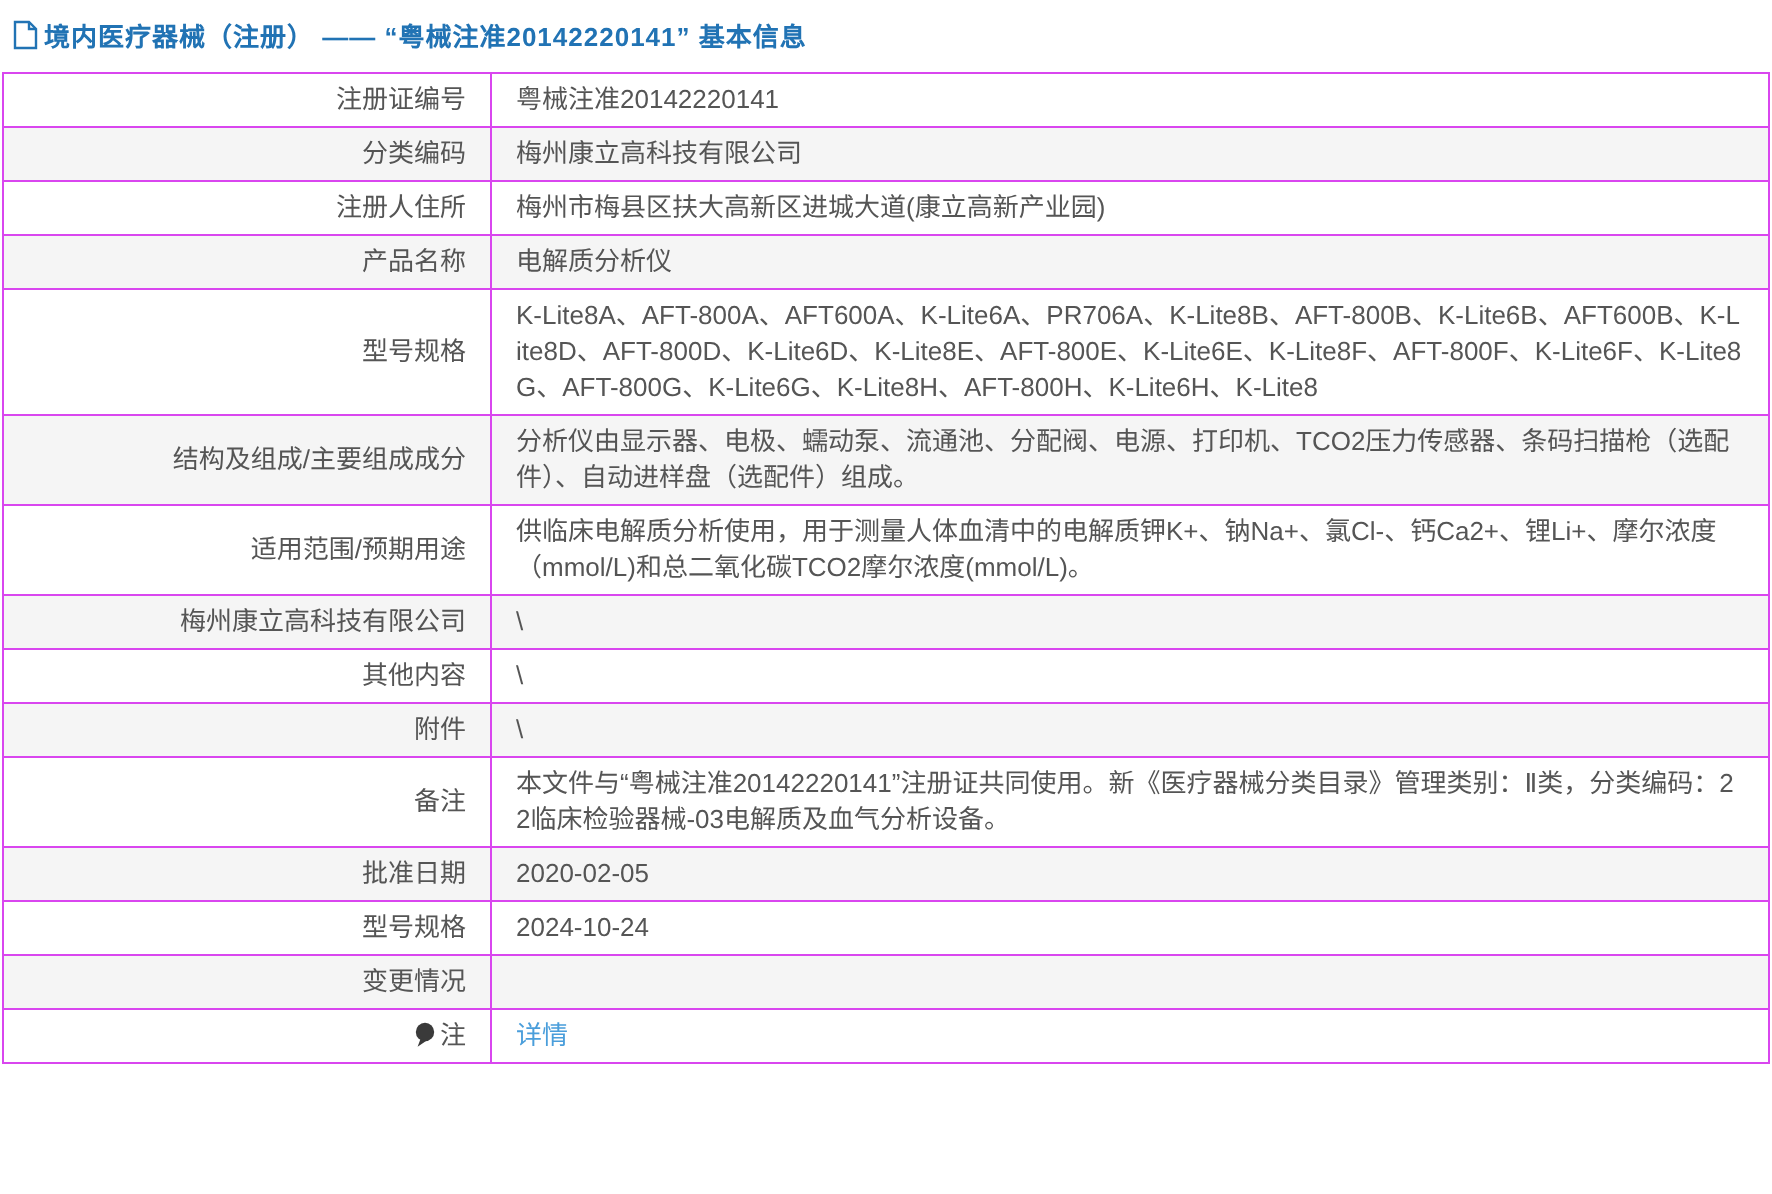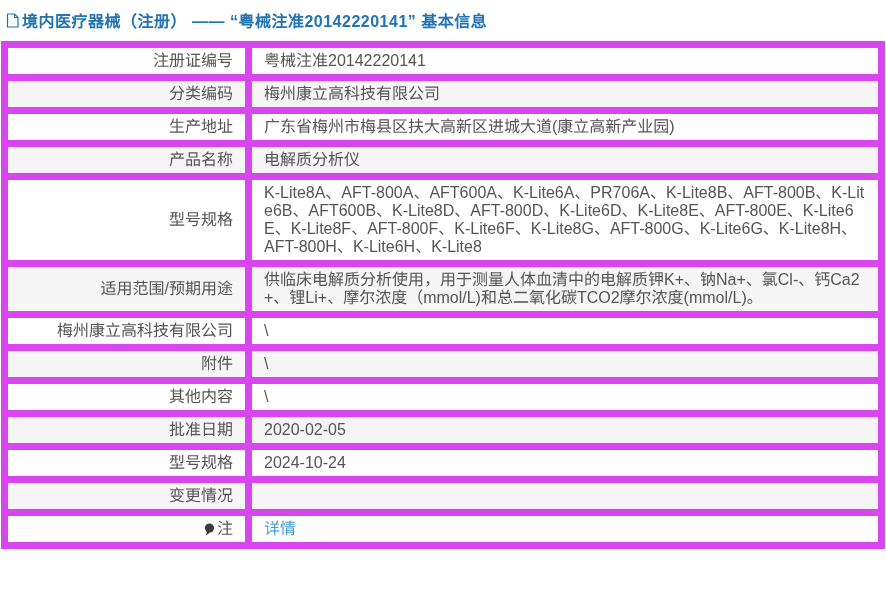--- a/index.html
+++ b/index.html
@@ -22,36 +22,36 @@
     padding: 8px 0 6px 6px;
   }
   .doc-icon {
     width: 13px;
     height: 15px;
     margin-right: 3px;
     flex: 0 0 auto;
   }
   .page-title {
     color: #2173b4;
-    font-size: 16px;
+    font-size: 13px;
     font-weight: bold;
     letter-spacing: 0.5px;
   }
   
   table.info-table {
     width: 884px;
     margin: 3px 1px 0 1px;
     border-collapse: collapse;
     table-layout: fixed;
   }
   table.info-table tr:nth-child(even) { background: #f5f5f5; }
   table.info-table tr:nth-child(odd)  { background: #ffffff; }
   table.info-table td {
-    border: 7px solid #d946ef;
-    font-size: 16px;
+    border: 1px solid #d946ef;
+    font-size: 13px;
     color: #555555;
     line-height: 18px;
     padding: 4px 12px;
     vertical-align: middle;
   }
   td.cell-label {
     width: 244px;
     text-align: right;
     white-space: nowrap;
   }
@@ -89,46 +89,54 @@
     <tbody id="info-tbody">
         <tr>
           <td class="cell-label"><span>注册证编号</span></td>
           <td class="cell-value"><span>粤械注准20142220141</span></td>
         </tr>
         <tr>
           <td class="cell-label"><span>分类编码</span></td>
           <td class="cell-value"><span>梅州康立高科技有限公司</span></td>
         </tr>
         <tr>
-          <td class="cell-label"><span>生产地址</span></td>
-          <td class="cell-value"><span>广东省梅州市梅县区扶大高新区进城大道(康立高新产业园)</span></td>
+          <td class="cell-label"><span>注册人住所</span></td>
+          <td class="cell-value"><span>梅州市梅县区扶大高新区进城大道(康立高新产业园)</span></td>
         </tr>
         <tr>
           <td class="cell-label"><span>产品名称</span></td>
           <td class="cell-value"><span>电解质分析仪</span></td>
         </tr>
         <tr>
           <td class="cell-label"><span>型号规格</span></td>
           <td class="cell-value"><span>K-Lite8A、AFT-800A、AFT600A、K-Lite6A、PR706A、K-Lite8B、AFT-800B、K-Lite6B、AFT600B、K-Lite8D、AFT-800D、K-Lite6D、K-Lite8E、AFT-800E、K-Lite6E、K-Lite8F、AFT-800F、K-Lite6F、K-Lite8G、AFT-800G、K-Lite6G、K-Lite8H、AFT-800H、K-Lite6H、K-Lite8</span></td>
         </tr>
         <tr>
+          <td class="cell-label"><span>结构及组成/主要组成成分</span></td>
+          <td class="cell-value"><span>分析仪由显示器、电极、蠕动泵、流通池、分配阀、电源、打印机、TCO2压力传感器、条码扫描枪（选配件）、自动进样盘（选配件）组成。</span></td>
+        </tr>
+        <tr>
           <td class="cell-label"><span>适用范围/预期用途</span></td>
           <td class="cell-value"><span>供临床电解质分析使用，用于测量人体血清中的电解质钾K+、钠Na+、氯Cl-、钙Ca2+、锂Li+、摩尔浓度（mmol/L)和总二氧化碳TCO2摩尔浓度(mmol/L)。</span></td>
         </tr>
         <tr>
           <td class="cell-label"><span>梅州康立高科技有限公司</span></td>
           <td class="cell-value"><span>\</span></td>
         </tr>
         <tr>
+          <td class="cell-label"><span>其他内容</span></td>
+          <td class="cell-value"><span>\</span></td>
+        </tr>
+        <tr>
           <td class="cell-label"><span>附件</span></td>
           <td class="cell-value"><span>\</span></td>
         </tr>
         <tr>
-          <td class="cell-label"><span>其他内容</span></td>
-          <td class="cell-value"><span>\</span></td>
+          <td class="cell-label"><span>备注</span></td>
+          <td class="cell-value"><span>本文件与“粤械注准20142220141”注册证共同使用。新《医疗器械分类目录》管理类别：Ⅱ类，分类编码：22临床检验器械-03电解质及血气分析设备。</span></td>
         </tr>
         <tr>
           <td class="cell-label"><span>批准日期</span></td>
           <td class="cell-value"><span>2020-02-05</span></td>
         </tr>
         <tr>
           <td class="cell-label"><span>型号规格</span></td>
           <td class="cell-value"><span>2024-10-24</span></td>
         </tr>
         <tr>

